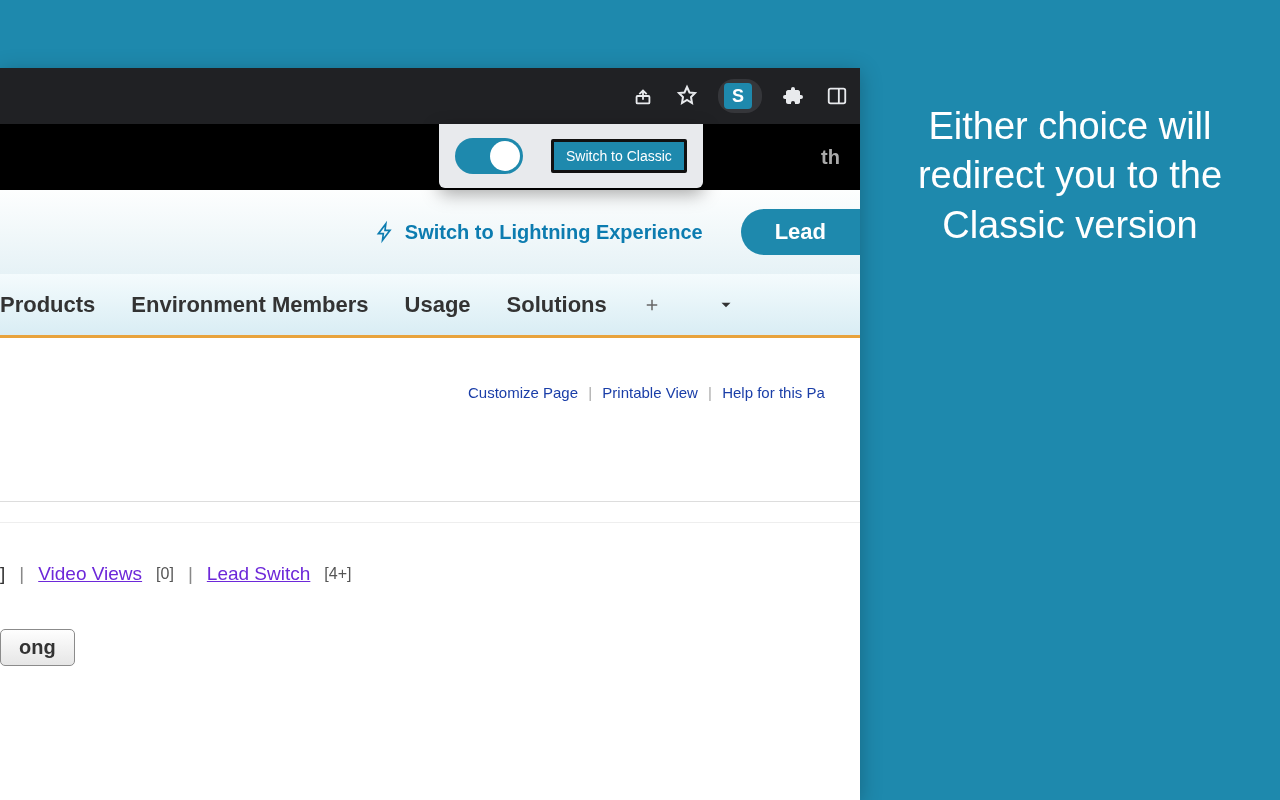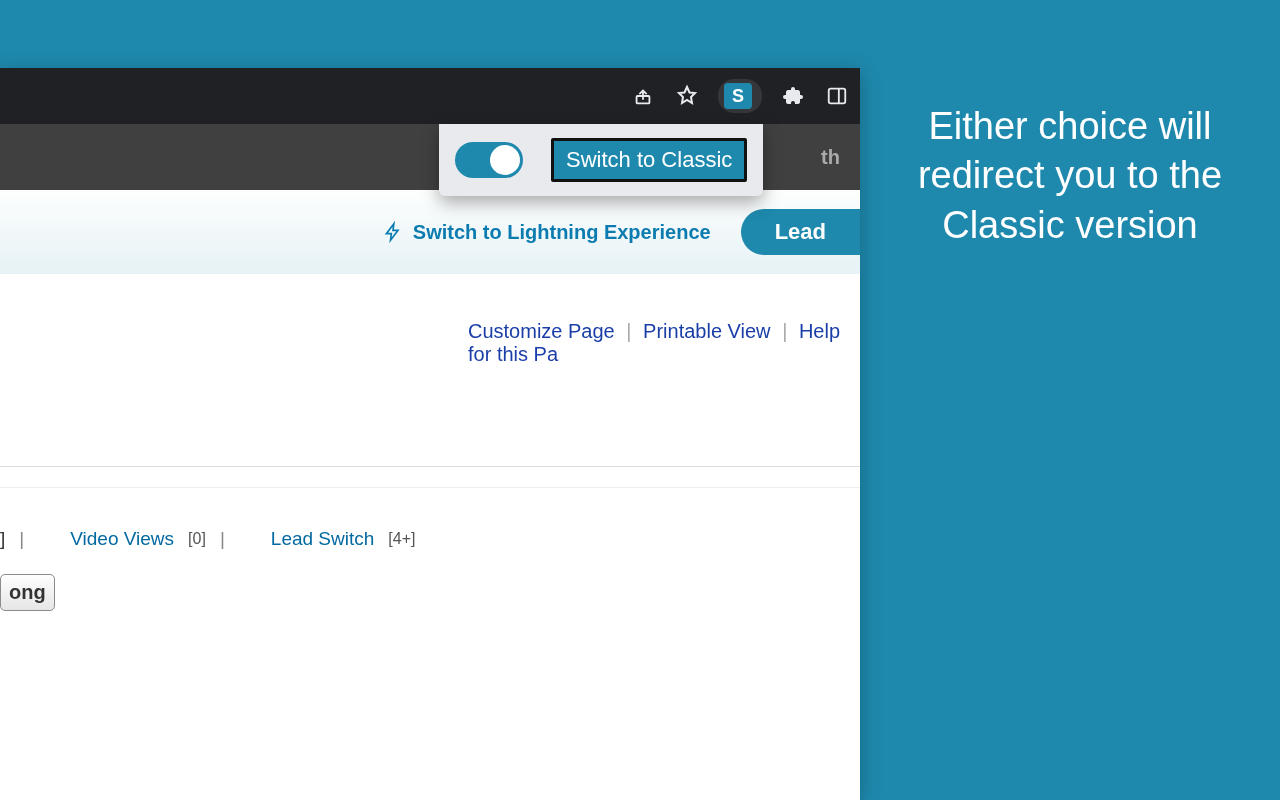--- a/index.html
+++ b/index.html
@@ -53,21 +53,21 @@
       border-radius: 4px;
       color: #fff;
       font-weight: 600;
       font-size: 18px;
       display: flex;
       align-items: center;
       justify-content: center;
     }
     .app-header {
       height: 66px;
-      background: #404040;
+      background: #000000;
       display: flex;
       align-items: center;
       justify-content: flex-end;
       padding-right: 20px;
     }
     .header-hint {
       color: #aaa;
       font-size: 20px;
       font-weight: 600;
     }
@@ -98,33 +98,33 @@
       top: 3px;
       width: 30px;
       height: 30px;
       background: #fff;
       border-radius: 50%;
     }
     .switch-btn {
       background: #1e89ad;
       border: 3px solid #111;
       color: #fff;
-      font-size: 22px;
+      font-size: 14px;
       padding: 6px 12px;
       cursor: pointer;
       border-radius: 2px;
     }
     .subheader {
       height: 84px;
       background: linear-gradient(#fdfefe, #e6f2f6);
       display: flex;
       align-items: center;
       justify-content: flex-end;
       padding: 0 0 0 20px;
-      gap: 10px;
+      gap: 18px;
     }
     .lightning-link {
       color: #0c7cb0;
       font-size: 20px;
       font-weight: 700;
       display: flex;
       align-items: center;
       gap: 10px;
       cursor: pointer;
     }
@@ -160,21 +160,21 @@
       width: 18px;
       height: 18px;
       color: #555;
       cursor: pointer;
     }
     .content-area {
       padding: 46px 0 0 0;
     }
     .page-links {
       padding-left: 468px;
-      font-size: 20px;
+      font-size: 15px;
       color: #4a5568;
     }
     .page-links a {
       color: #1a3ea8;
       text-decoration: none;
       cursor: pointer;
     }
     .page-links .sep {
       color: #aaa;
       margin: 0 6px;
@@ -191,38 +191,38 @@
     }
     .related-row {
       font-size: 19px;
       color: #333;
       padding-left: 0;
       display: flex;
       align-items: center;
       gap: 14px;
     }
     .related-row .rl {
-      color: #0369a1;
-      cursor: pointer;
-      margin-left: 32px;
+      text-decoration: underline;
+      color: #6d28d9;
+      cursor: pointer;
     }
     .related-row .cnt {
       color: #555;
       font-size: 16px;
     }
     .related-row .bar {
       color: #888;
     }
     .ong-btn {
-      margin-top: 24px;
+      margin-top: 44px;
       display: inline-block;
       background: linear-gradient(#fefefe, #e6e6e6);
       border: 1px solid #8b8b8b;
       border-radius: 5px;
-      padding: 6px 8px;
+      padding: 6px 18px;
       font-size: 20px;
       font-weight: 600;
       color: #333;
       cursor: pointer;
     }
     .sidebar-caption {
       position: absolute;
       right: 40px;
       top: 102px;
       width: 340px;
@@ -271,20 +271,37 @@
   <div class="subheader">
     <div class="lightning-link">
       <svg class="bolt-icon" viewBox="0 0 24 24" fill="none" stroke="#0c7cb0" stroke-width="2">
           <path d="M13 2L4 14h6l-1 8 9-12h-6z"></path>
         </svg>
       <span>Switch to Lightning Experience</span>
     </div>
     <div class="sales-pill">Lead</div>
   </div>
 
+  <div class="nav-tabs">
+    <span class="nav-tab">Products</span>
+    <span class="nav-tab">Environment Members</span>
+    <span class="nav-tab">Usage</span>
+    <span class="nav-tab">Solutions</span>
+    <span class="tab-plus">
+      <svg viewBox="0 0 24 24" width="18" height="18" fill="#666">
+          <path d="M11 5h2v14h-2z"></path>
+          <path d="M5 11h14v2H5z"></path>
+        </svg>
+    </span>
+    <span class="tab-caret" style="margin-left:20px;">
+      <svg viewBox="0 0 24 24" width="18" height="18" fill="#333">
+          <path d="M6 9l6 6 6-6z"></path>
+        </svg>
+    </span>
+  </div>
 
   <div class="content-area">
     <div class="page-links">
       <a>Customize Page</a>
       <span class="sep">|</span>
       <a>Printable View</a>
       <span class="sep">|</span>
       <a>Help for this Pa</a>
     </div>
 

